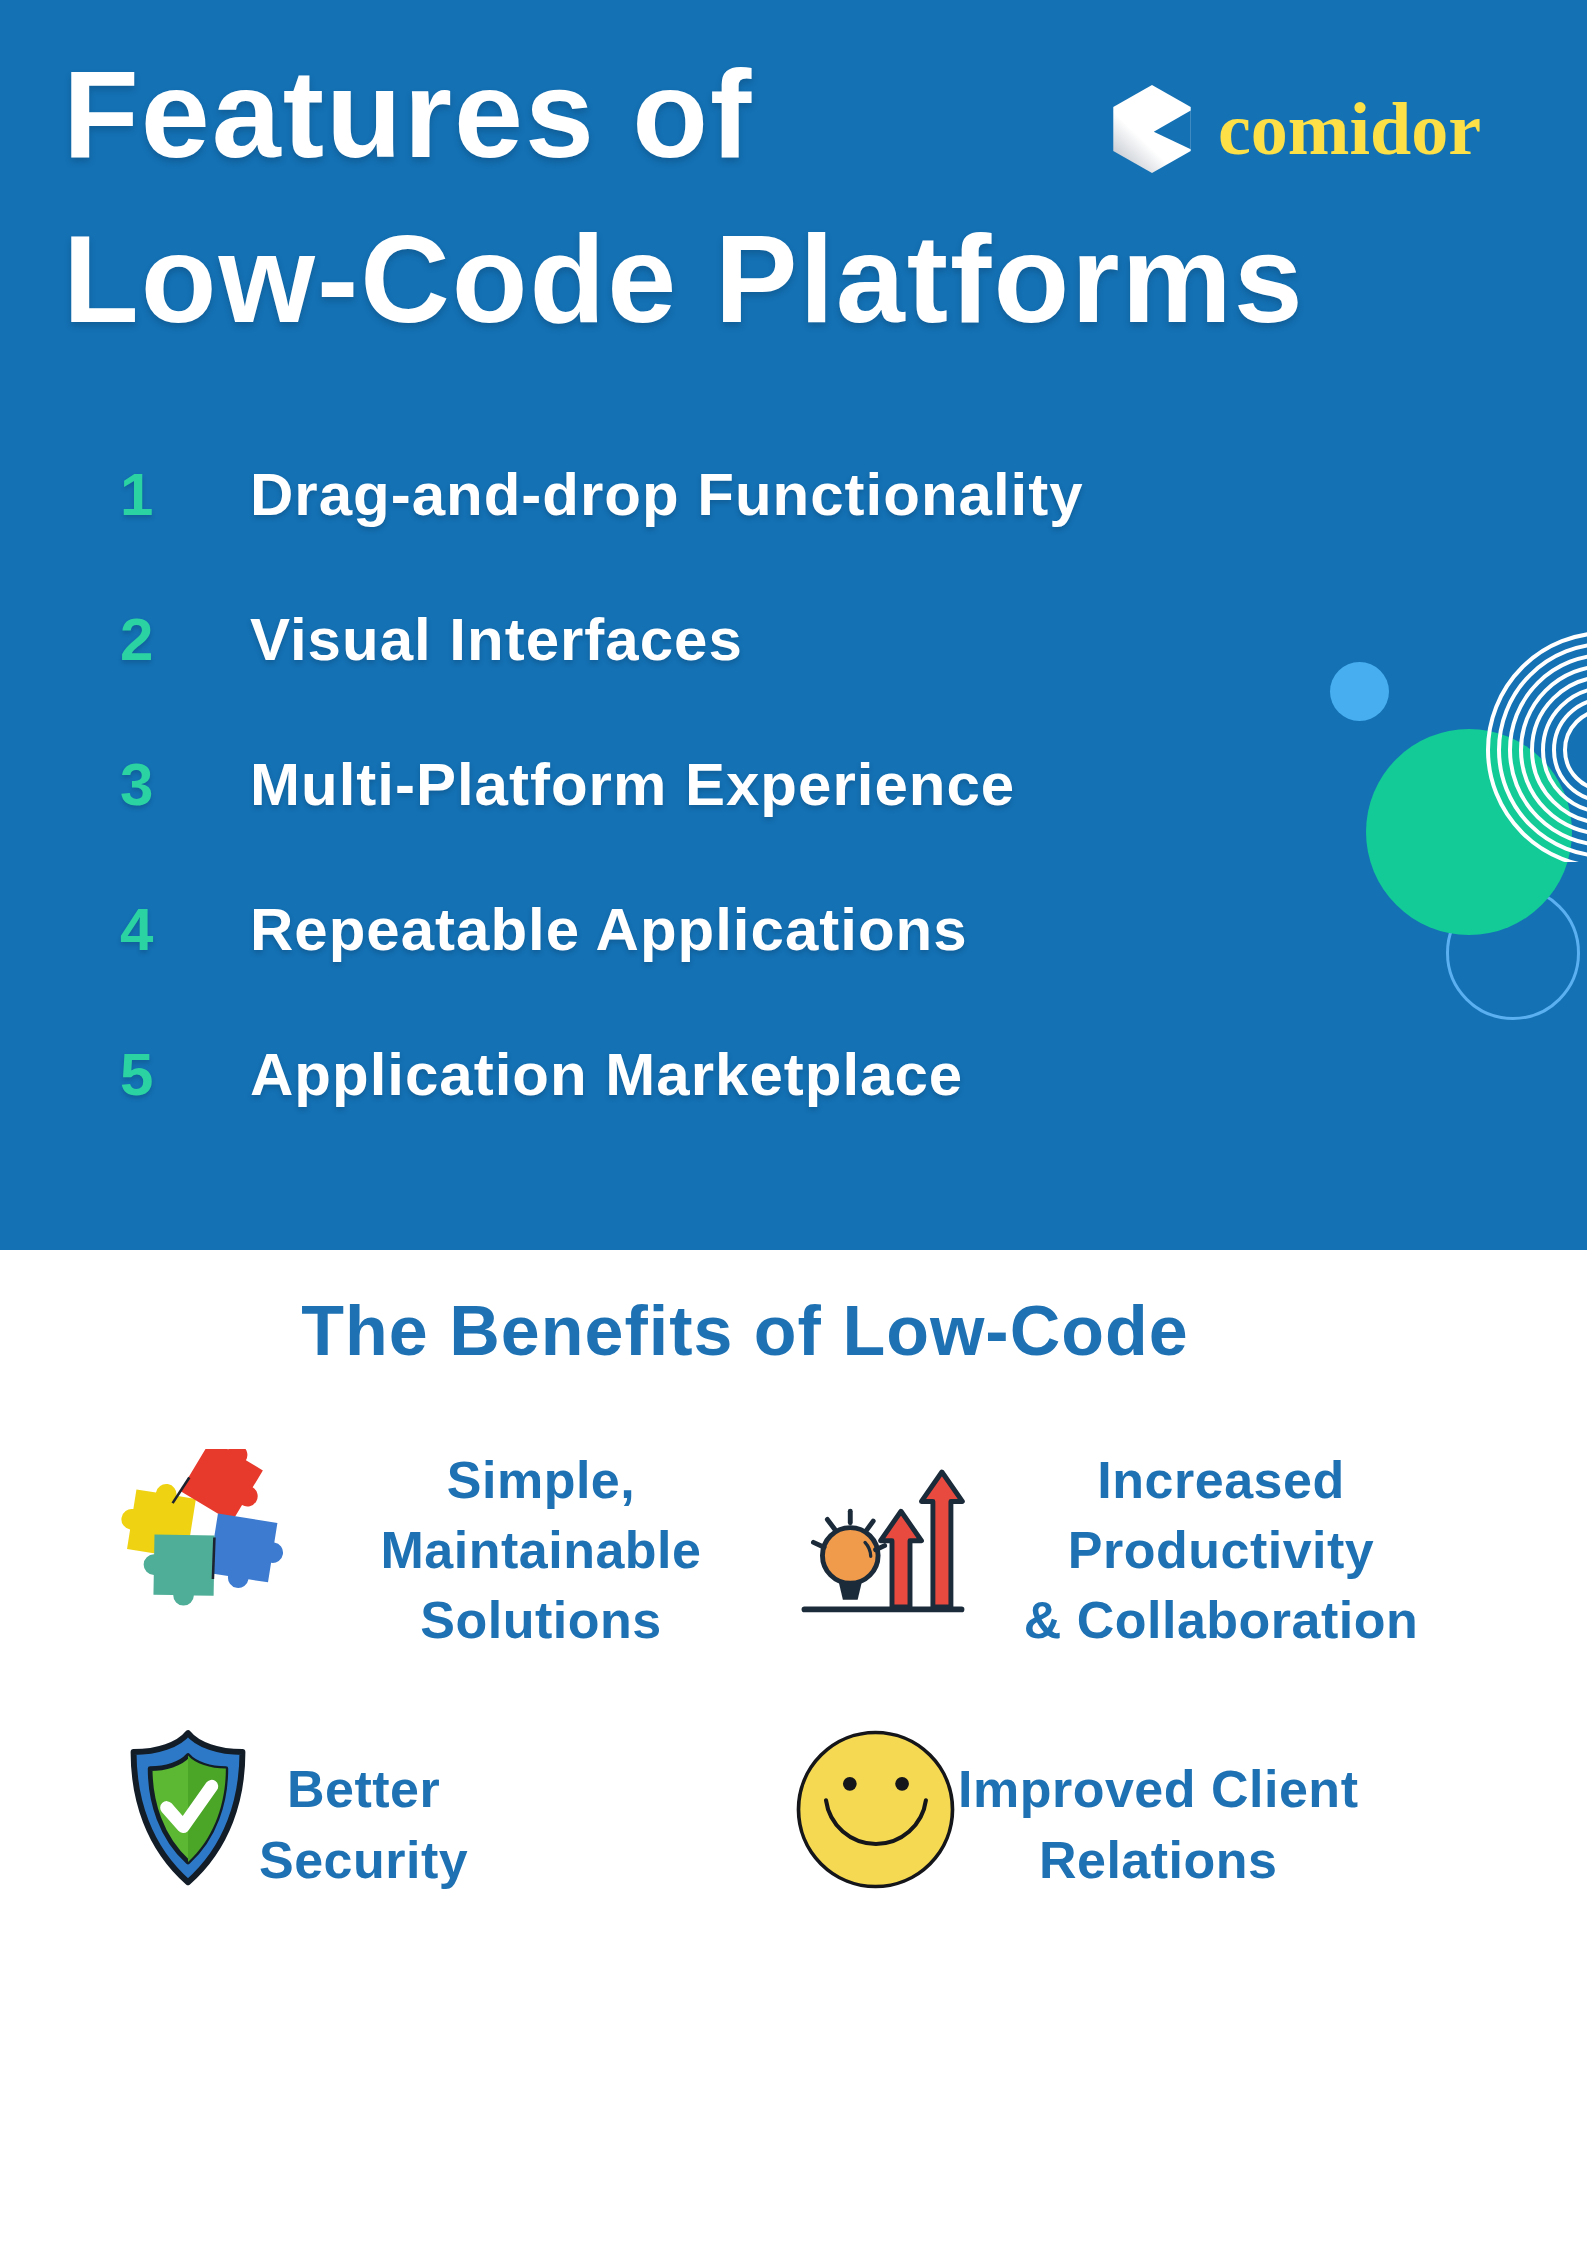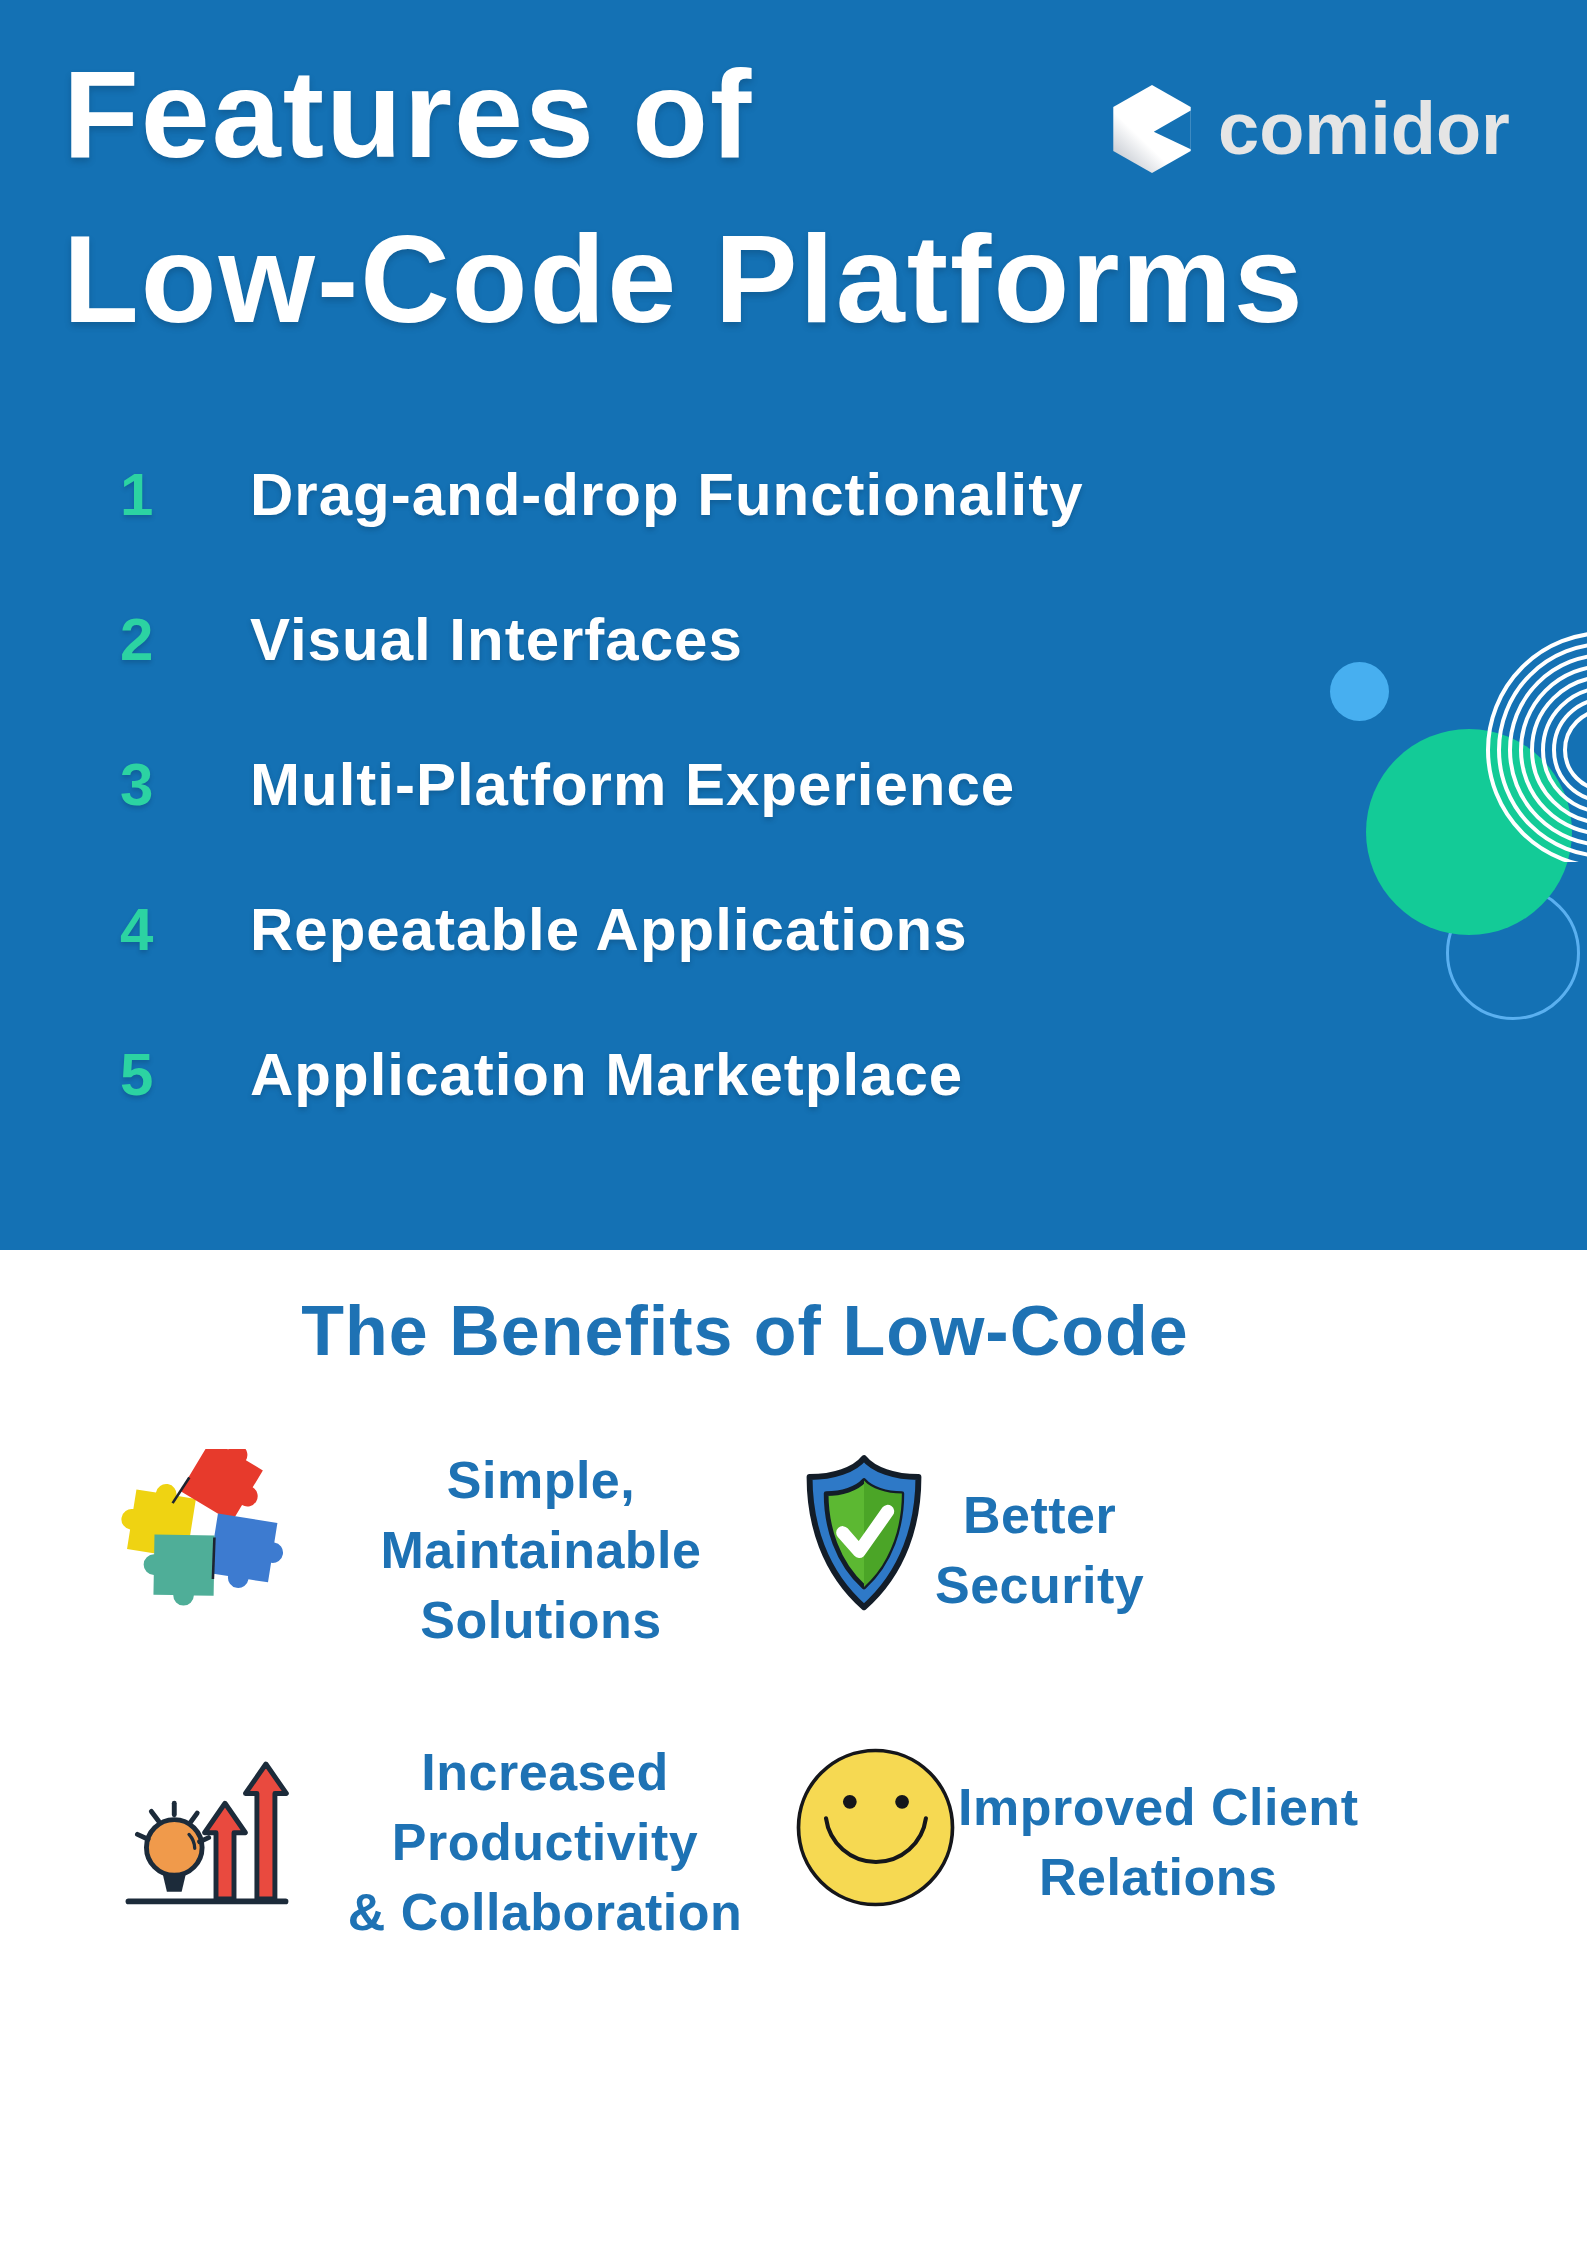--- a/index.html
+++ b/index.html
@@ -16,22 +16,23 @@
     position:relative;z-index:3;margin:0;padding:32px 0 0 63px;
     font-size:124px;line-height:1.33;font-weight:bold;color:#fff;
     letter-spacing:2px;white-space:pre-line;
     text-shadow:0 4px 6px rgba(8,45,80,.28);
   }
   .logo{
     position:absolute;z-index:3;left:1108px;top:84px;
     display:flex;align-items:center;gap:22px;
   }
   .logo-text{
-    font-size:74px;font-weight:bold;color:#e5e5e5;letter-spacing:0;
+    font-size:74px;font-weight:bold;color:#fde047;letter-spacing:0;
     line-height:90px;
+    font-family:Liberation Serif, serif;
   }
   .features{position:relative;z-index:3;margin:98px 0 0 120px;}
   .feature-row{
     display:flex;align-items:baseline;height:62px;margin-bottom:83px;
   }
   .feature-num{
     width:55px;font-size:60px;font-weight:bold;
     color:var(--accent-green,#2CD3A2);
     text-shadow:0 3px 4px rgba(8,45,80,.25);
   }
@@ -162,33 +163,20 @@
               <path d="M90 32 L68 60" stroke="#1d2430" stroke-width="3" fill="none"></path>
               <path d="M113 104 L107 152" stroke="#1d2430" stroke-width="3" fill="none"></path>
             </g>
           </svg>
         </div>
         <div class="benefit-label">Simple, Maintainable
 Solutions</div>
       </div>
 
       <div class="benefit-cell">
-        <div class="icon-box r1">
-          <svg width="142" height="180" viewBox="0 0 120 140">
-            <path d="M60 5 C52 15 34 21 14 21 C14 60 26 101 60 131 C94 101 106 60 106 21 C86 21 68 15 60 5 Z" fill="#2E79C7" stroke="#131D28" stroke-width="5" stroke-linejoin="round"></path>
-            <path d="M60 24 C54 31 41 35 28 35 C28 63 37 93 60 114 C83 93 92 63 92 35 C79 35 66 31 60 24 Z" fill="#5CB832" stroke="#131D28" stroke-width="4" stroke-linejoin="round"></path>
-            <path d="M60 24 C66 31 79 35 92 35 C92 63 83 93 60 114 Z" fill="#4BA527"></path>
-            <path d="M42 68 L56 84 L80 50" stroke="#FFFFFF" stroke-width="11" fill="none" stroke-linecap="round" stroke-linejoin="round"></path>
-          </svg>
-        </div>
-        <div class="benefit-label">Better
-Security</div>
-      </div>
-
-      <div class="benefit-cell">
         <div class="icon-box r2">
           <svg width="180" height="172" viewBox="0 0 220 210">
             <line x1="14" y1="196" x2="206" y2="196" stroke="#1C2B3A" stroke-width="7" stroke-linecap="round"></line>
             <path d="M121 193 V112 H107 L132 76 L157 112 H143 V193 Z" fill="#E94A3F" stroke="#1C2B3A" stroke-width="6" stroke-linejoin="round"></path>
             <path d="M171 193 V64 H157 L182 28 L207 64 H193 V193 Z" fill="#E94A3F" stroke="#1C2B3A" stroke-width="6" stroke-linejoin="round"></path>
             <circle cx="70" cy="130" r="34" fill="#F09A4B" stroke="#1C2B3A" stroke-width="6"></circle>
             <path d="M88 114 a26 26 0 0 1 7 17" stroke="#1C2B3A" stroke-width="4" fill="none" stroke-linecap="round"></path>
             <path d="M56 163 H84 L79 184 H61 Z" fill="#1C2B3A"></path>
             <g stroke="#1C2B3A" stroke-width="6" stroke-linecap="round">
               <line x1="70" y1="76" x2="70" y2="90"></line>
@@ -197,20 +185,33 @@
               <line x1="98" y1="88" x2="90" y2="99"></line>
               <line x1="112" y1="118" x2="101" y2="123"></line>
             </g>
           </svg>
         </div>
         <div class="benefit-label">Increased Productivity
 &amp; Collaboration</div>
       </div>
 
       <div class="benefit-cell">
+        <div class="icon-box r1">
+          <svg width="142" height="180" viewBox="0 0 120 140">
+            <path d="M60 5 C52 15 34 21 14 21 C14 60 26 101 60 131 C94 101 106 60 106 21 C86 21 68 15 60 5 Z" fill="#2E79C7" stroke="#131D28" stroke-width="5" stroke-linejoin="round"></path>
+            <path d="M60 24 C54 31 41 35 28 35 C28 63 37 93 60 114 C83 93 92 63 92 35 C79 35 66 31 60 24 Z" fill="#5CB832" stroke="#131D28" stroke-width="4" stroke-linejoin="round"></path>
+            <path d="M60 24 C66 31 79 35 92 35 C92 63 83 93 60 114 Z" fill="#4BA527"></path>
+            <path d="M42 68 L56 84 L80 50" stroke="#FFFFFF" stroke-width="11" fill="none" stroke-linecap="round" stroke-linejoin="round"></path>
+          </svg>
+        </div>
+        <div class="benefit-label">Better
+Security</div>
+      </div>
+
+      <div class="benefit-cell">
         <div class="icon-box r2">
           <svg width="165" height="165" viewBox="0 0 180 180">
             <circle cx="90" cy="90" r="84" fill="#F6D952" stroke="#15161A" stroke-width="4"></circle>
             <circle cx="62" cy="62" r="7.5" fill="#15161A"></circle>
             <circle cx="119" cy="62" r="7.5" fill="#15161A"></circle>
             <path d="M36 80 A 55 55 0 0 0 145 80" stroke="#15161A" stroke-width="4.5" fill="none" stroke-linecap="round"></path>
           </svg>
         </div>
         <div class="benefit-label">Improved Client
 Relations</div>

